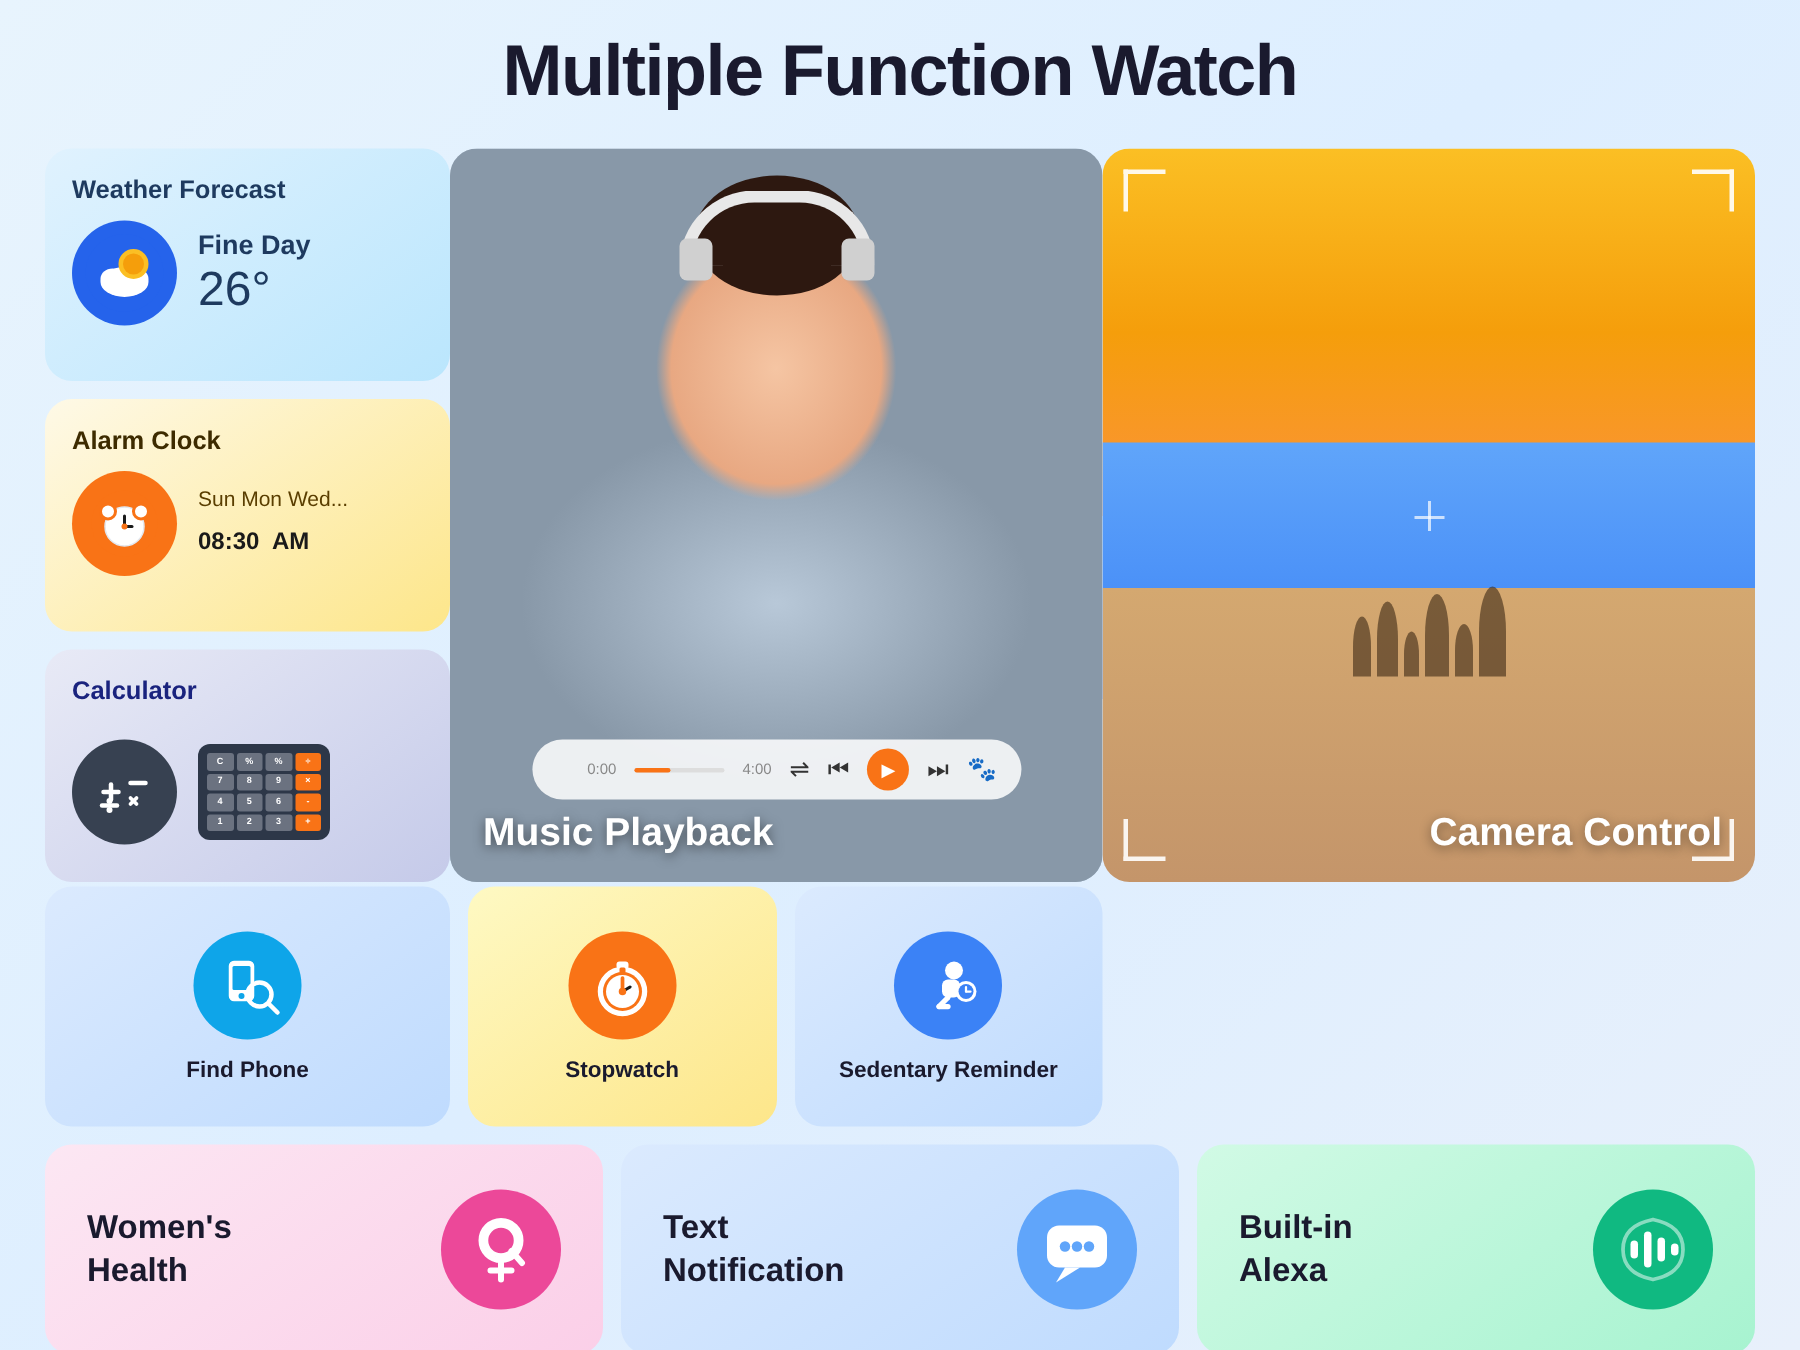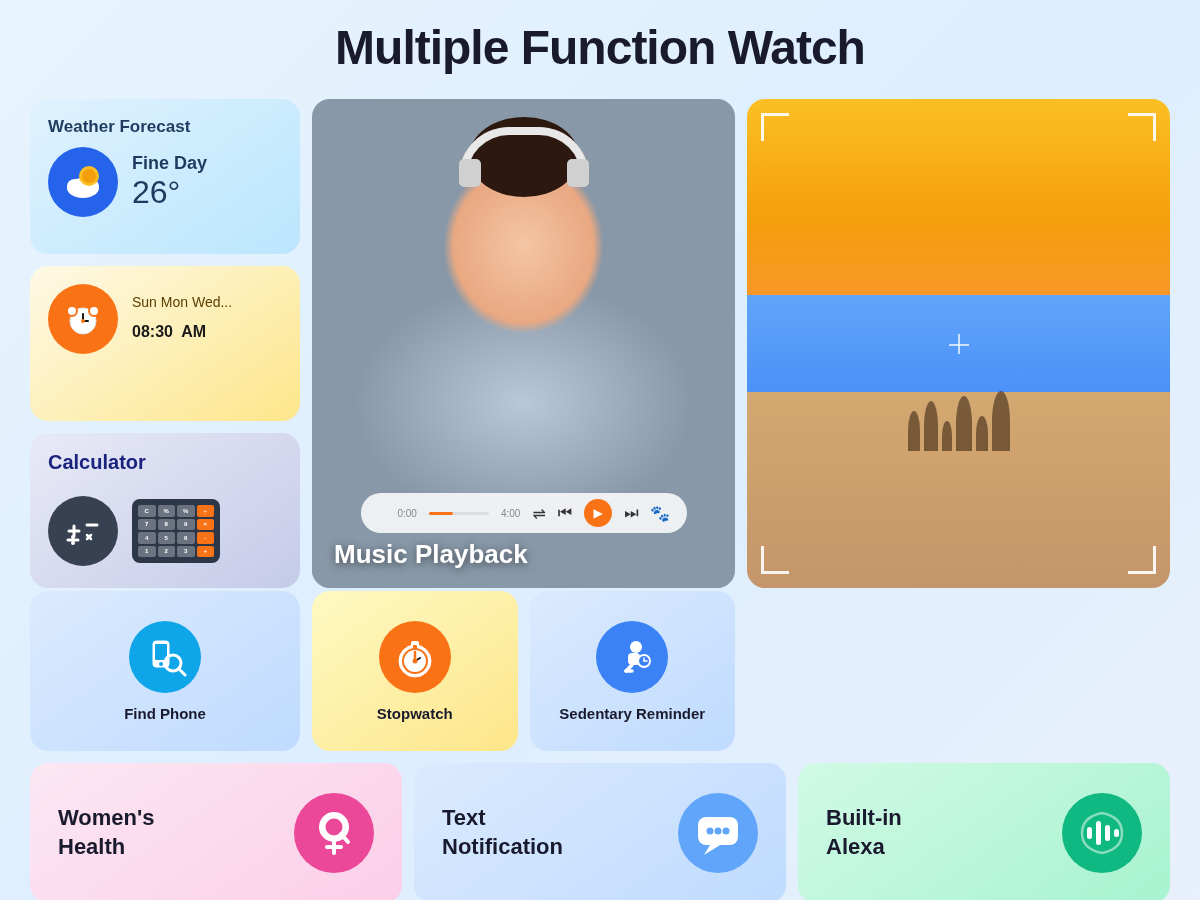--- a/index.html
+++ b/index.html
@@ -126,21 +126,21 @@
       font-size: 16px;
       font-weight: 600;
     }
 
     
     .calc-card {
       background: linear-gradient(145deg, #e8eaf6, #c5cae9);
       min-height: 155px;
     }
     .calc-card .card-title {
-      font-size: 20px;
+      font-size: 17px;
       font-weight: 800;
       color: #1a237e;
       margin-bottom: 22px;
     }
     .calc-content {
       display: flex;
       align-items: center;
       gap: 14px;
     }
 
@@ -428,21 +428,21 @@
 
     svg { display: block; }
   </style>
 </head>
 <body>
 
 <h1 class="page-title">Multiple Function Watch</h1>
 
 <div style="display:flex; flex-direction:column; gap:12px; width:1140px;">
 
-  <div style="display:grid; grid-template-columns:270px 1fr 1fr; gap:12px; height:480px;">
+  <div style="display:grid; grid-template-columns:270px 1fr 1fr; height:480px;">
 
     <div class="left-column">
 
       <div class="card weather-card">
         <div class="card-title">Weather Forecast</div>
         <div class="weather-content">
           <div class="weather-icon-wrap">
             <svg width="52" height="52" viewBox="0 0 52 52">
 
               <circle cx="26" cy="26" r="26" fill="#2563eb"></circle>
@@ -456,20 +456,21 @@
             </svg>
           </div>
           <div class="weather-info">
             <div class="weather-desc">Fine Day</div>
             <div class="weather-temp">26°</div>
           </div>
         </div>
       </div>
 
       <div class="card alarm-card">
+        <div class="card-title">Alarm Clock</div>
         <div class="alarm-content">
           <div class="alarm-icon-wrap">
             <svg width="44" height="44" viewBox="0 0 44 44">
               <circle cx="22" cy="22" r="22" fill="#f97316"></circle>
 
               <circle cx="22" cy="24" r="13" fill="white" stroke="#e2e8f0" stroke-width="1"></circle>
 
               <circle cx="11" cy="14" r="5" fill="white" stroke="#f97316" stroke-width="2"></circle>
               <circle cx="33" cy="14" r="5" fill="white" stroke="#f97316" stroke-width="2"></circle>
 
@@ -580,20 +581,21 @@
           <div class="cv-person" style="width:12px;height:35px;border-radius:50% 50% 0 0;"></div>
           <div class="cv-person" style="width:18px;height:60px;border-radius:50% 50% 0 0;"></div>
         </div>
       </div>
 
       <div class="corner tl"></div>
       <div class="corner tr"></div>
       <div class="corner bl"></div>
       <div class="corner br"></div>
       <div class="crosshair"></div>
+      <div class="camera-label">Camera Control</div>
     </div>
   </div>
 
   <div style="display:grid; grid-template-columns:270px repeat(4,1fr); gap:12px;">
 
     <div class="feature-card find-phone-card">
       <div class="find-phone-icon">
         <svg width="44" height="44" viewBox="0 0 44 44">
 
           <rect x="10" y="6" width="16" height="26" rx="3" fill="white" stroke="white" stroke-width="1"></rect>

